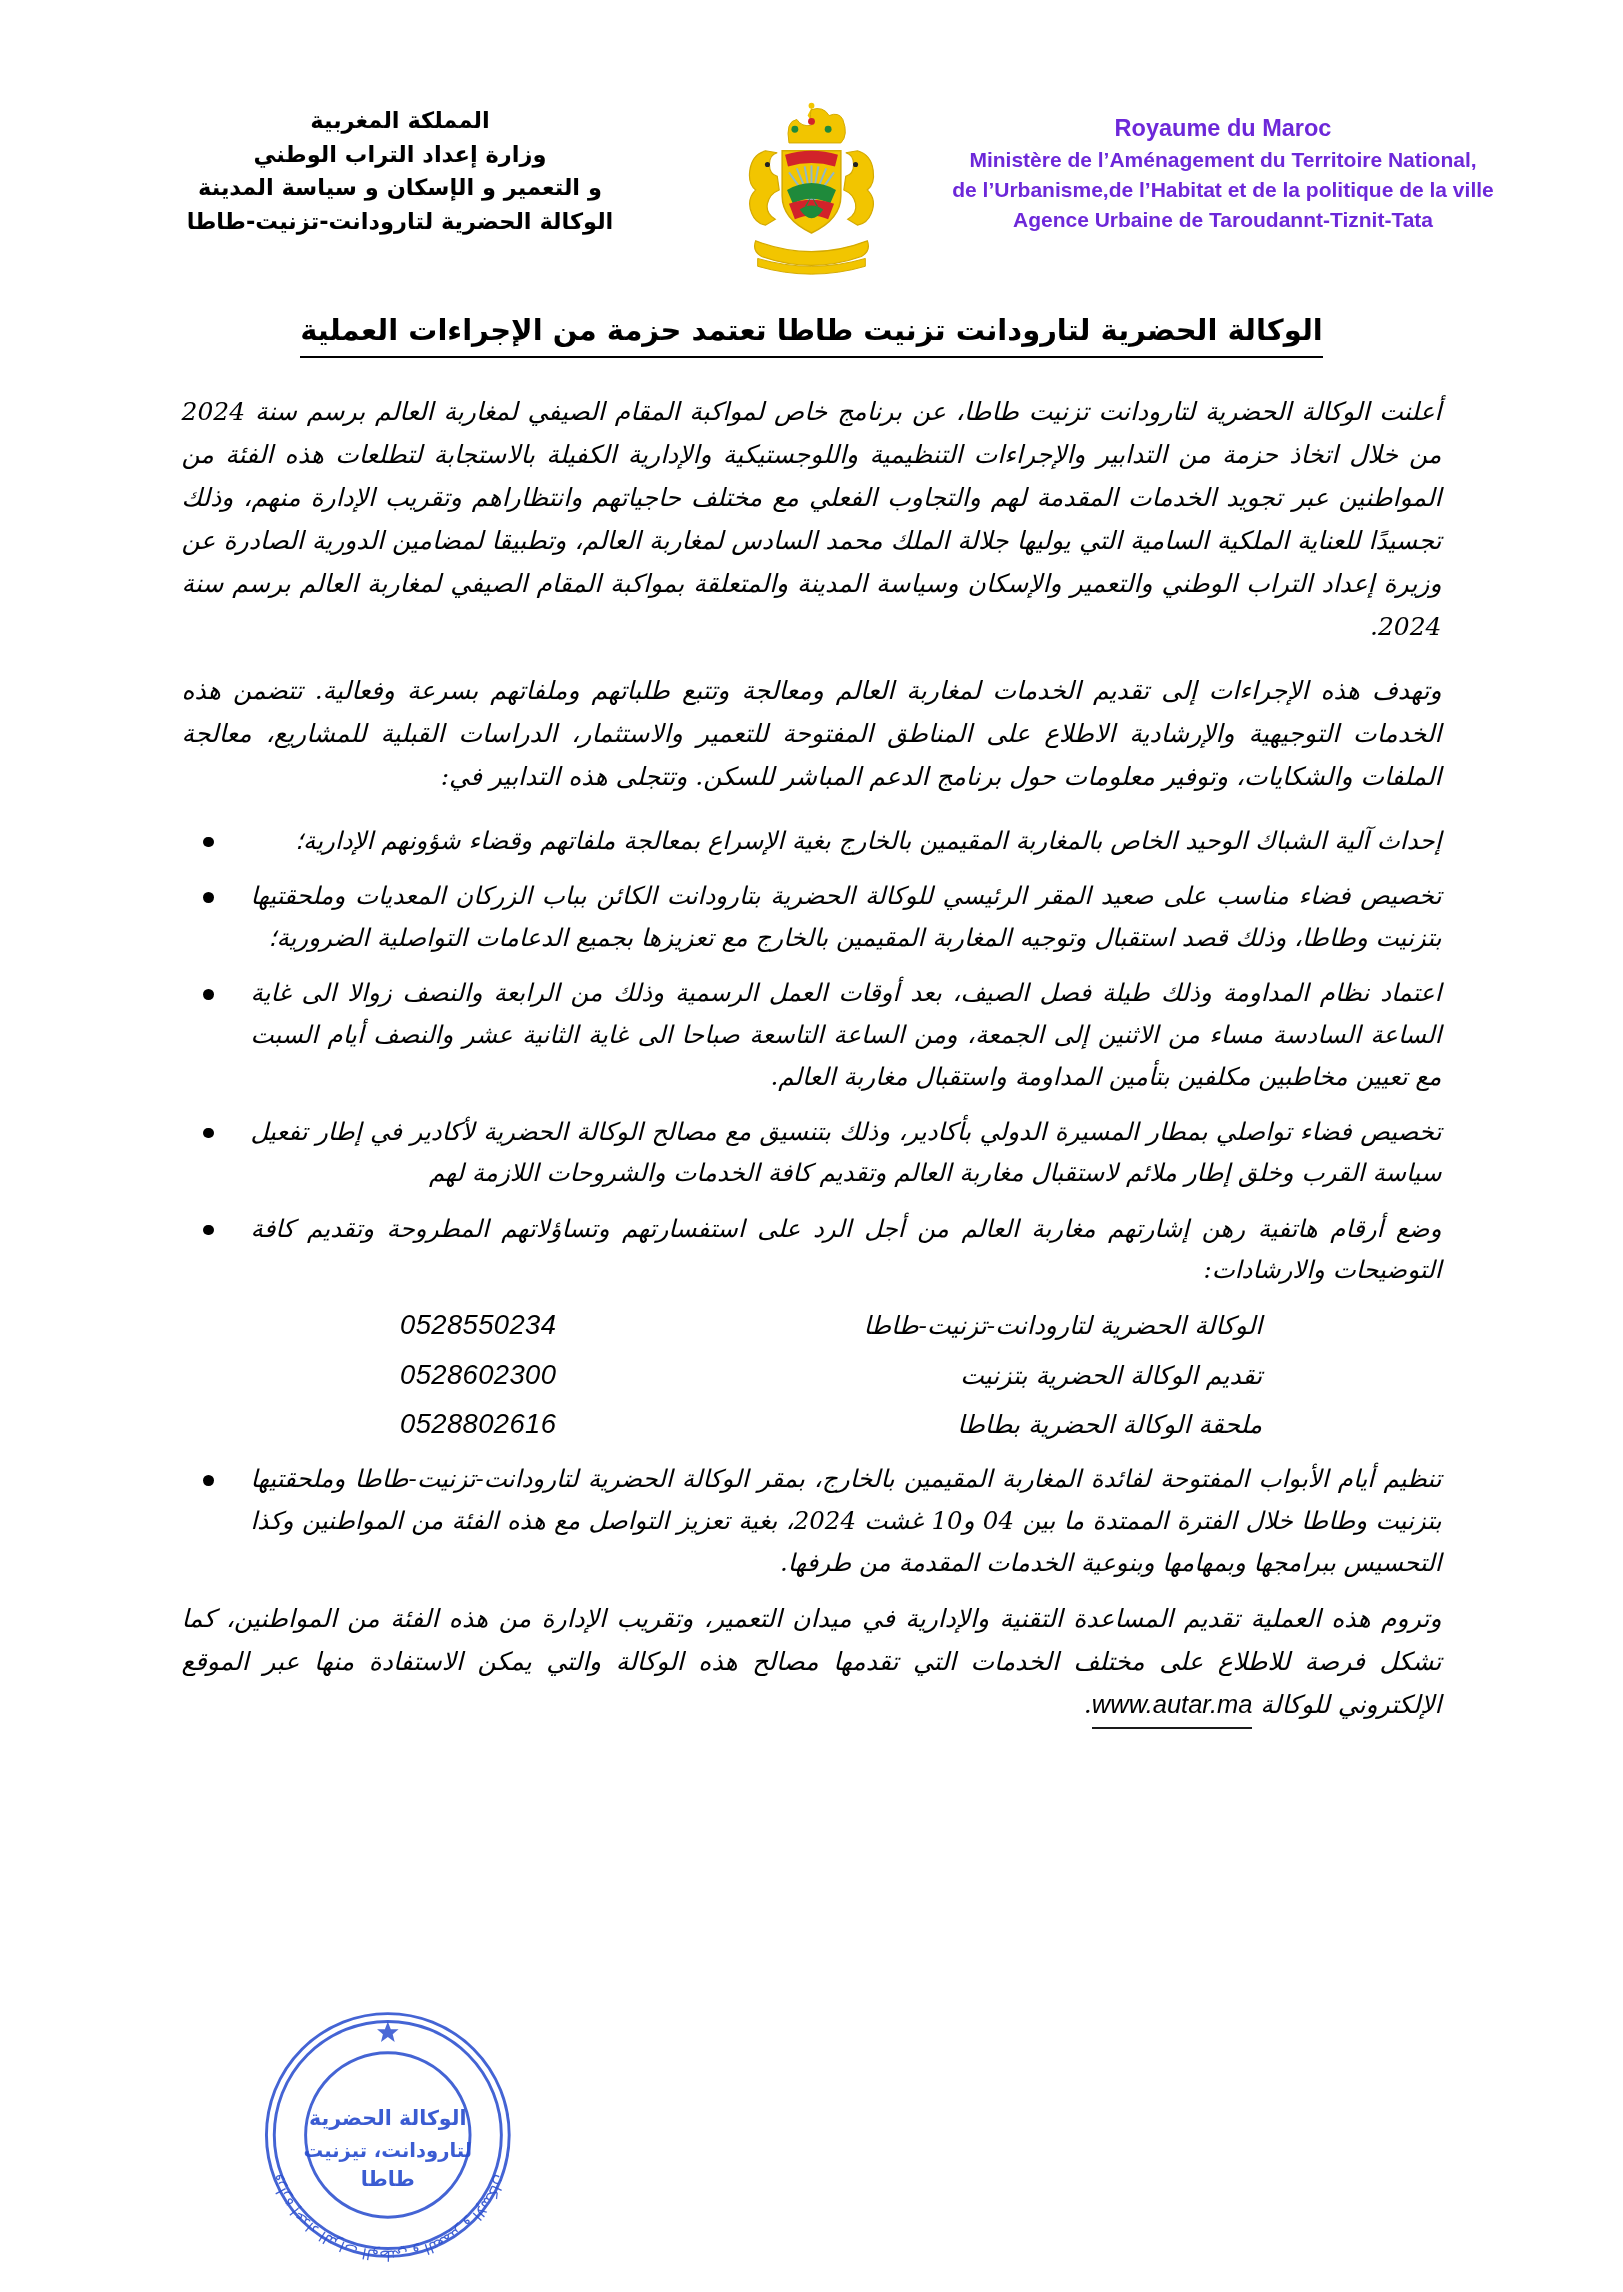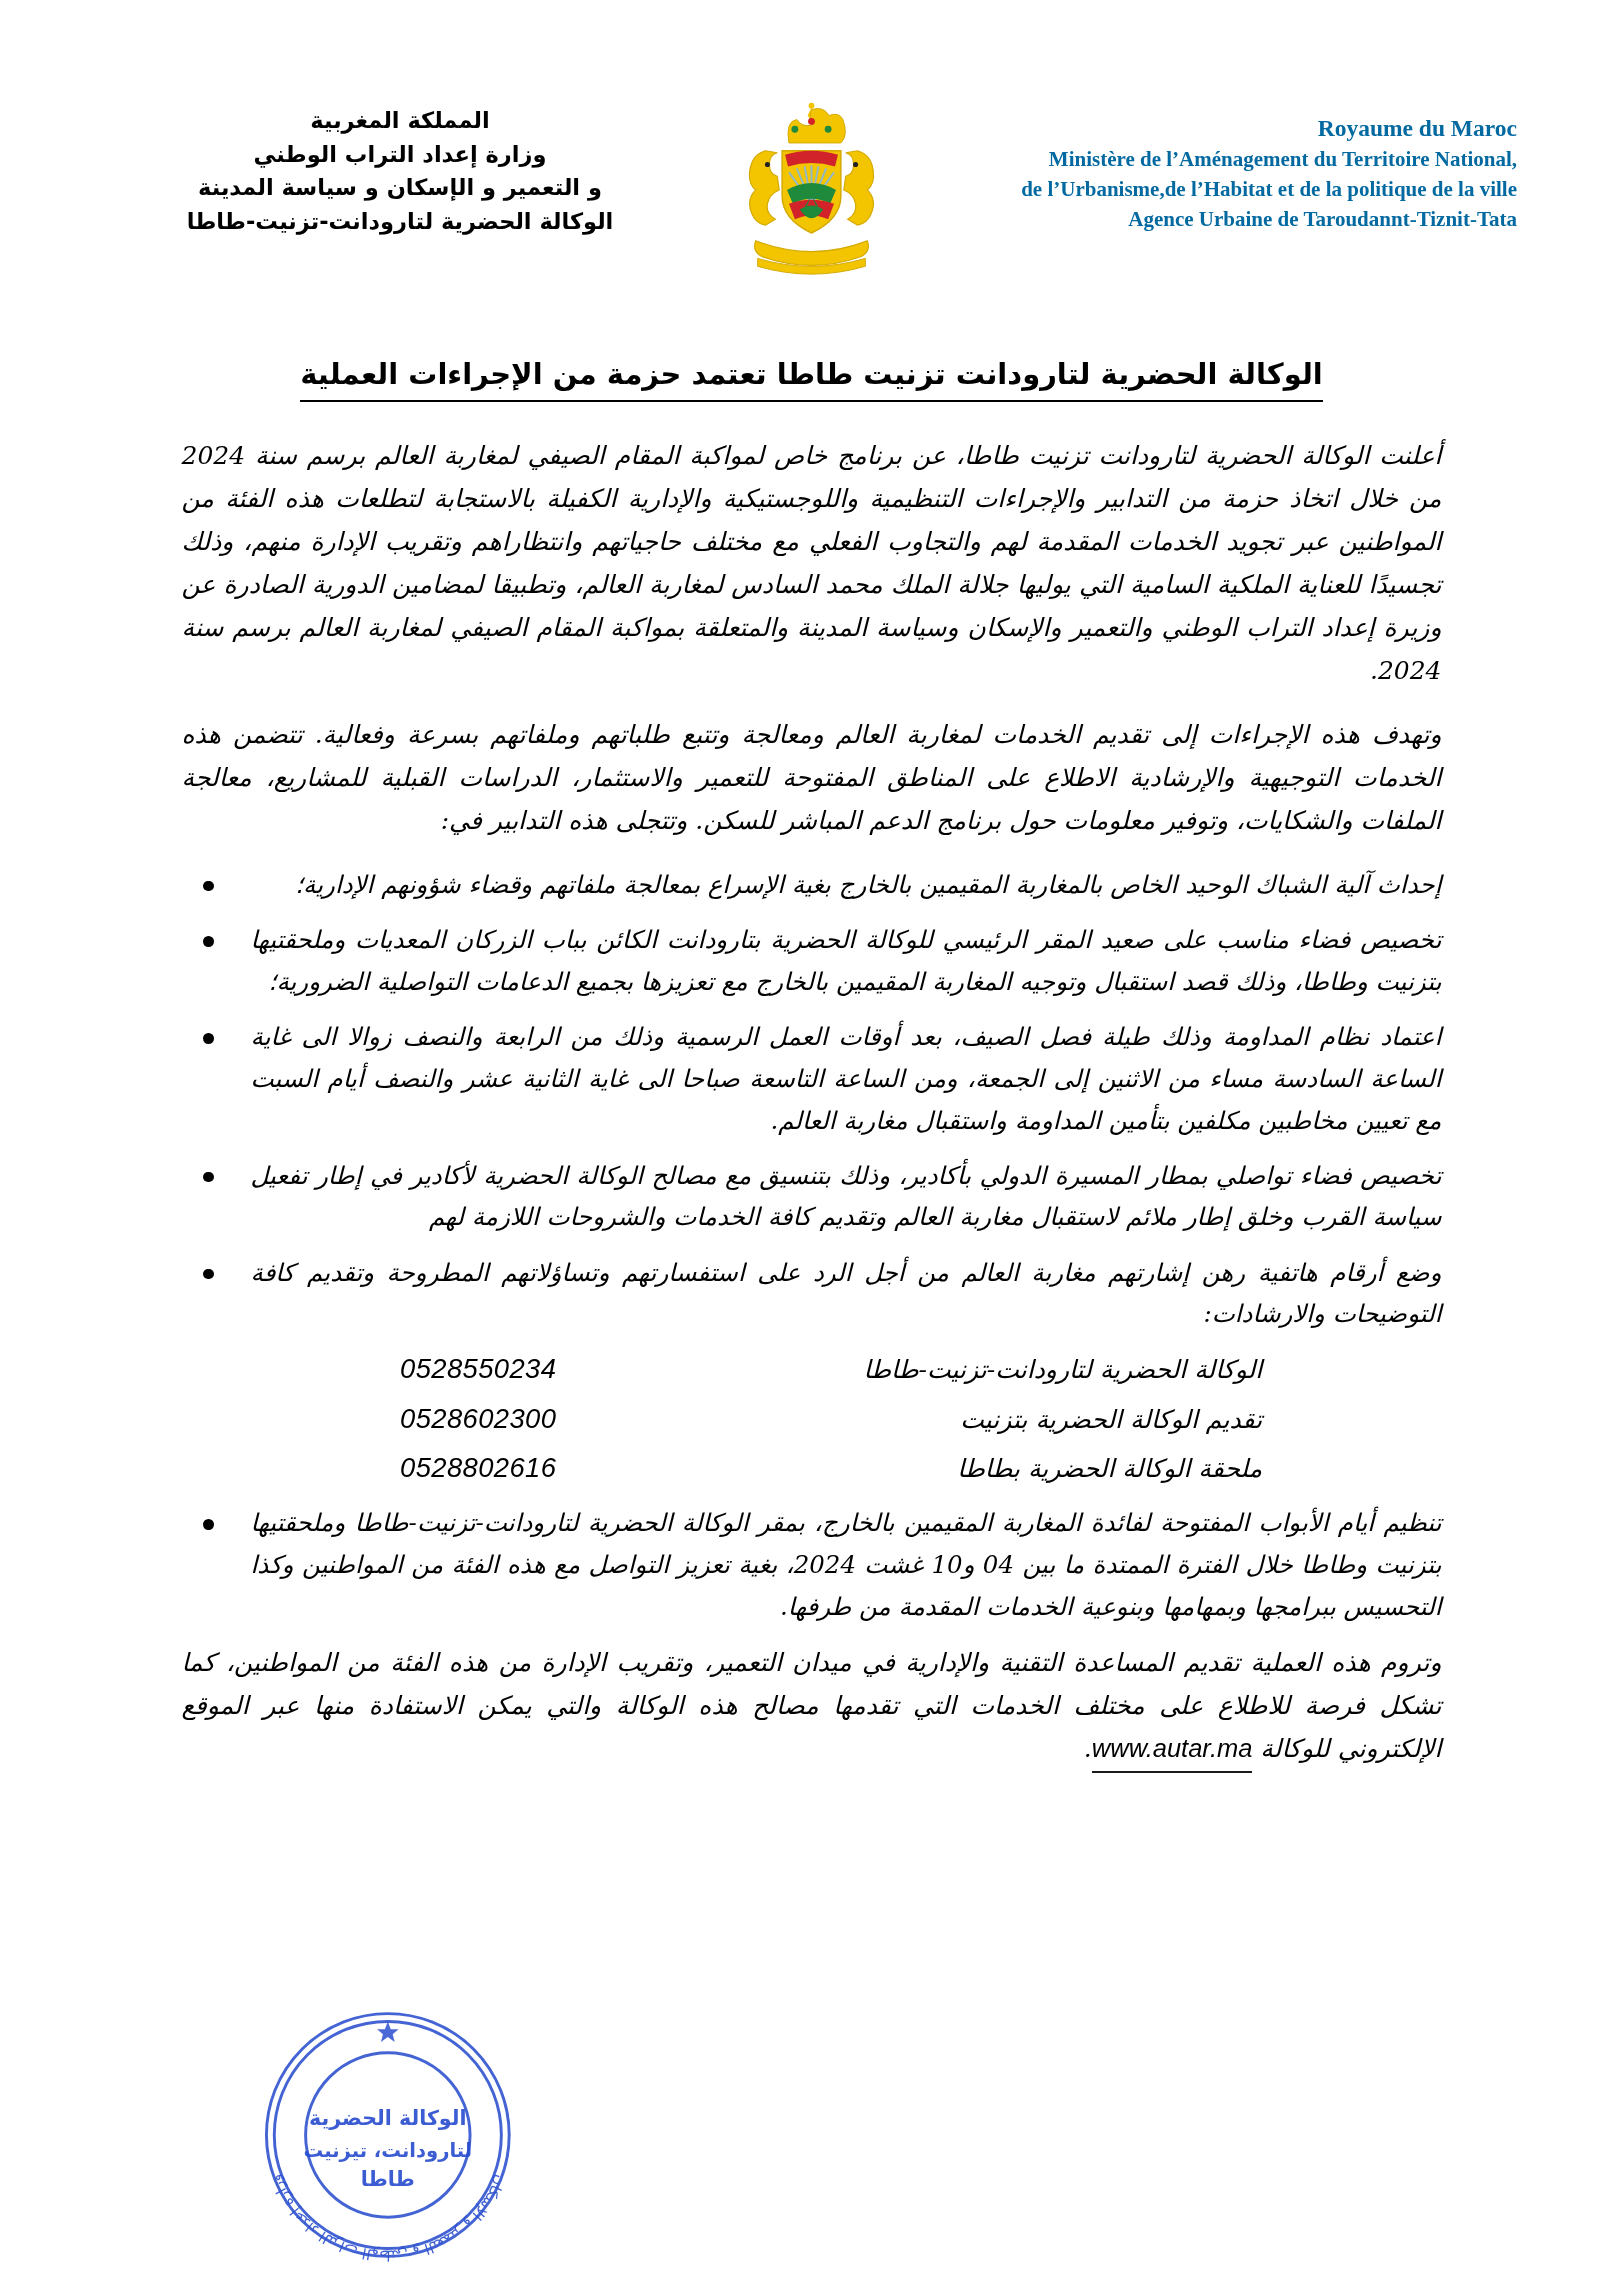--- a/index.html
+++ b/index.html
@@ -23,26 +23,26 @@
   .letterhead {
     display: flex;
     flex-direction: row;
     align-items: flex-start;
     justify-content: space-between;
     padding: 94px 106px 0 106px;
     box-sizing: border-box;
   }
   .lh-fr {
     direction: ltr;
-    text-align: right;
-    font-family: Liberation Serif, serif;
+    text-align: center;
+    font-family: Liberation Sans, sans-serif;
     font-weight: bold;
     font-size: 21px;
     line-height: 1.42;
-    color: #0369a1;
+    color: #6d28d9;
     width: 588px;
     padding-top: 17.6px;
   }
   .lh-fr .l1 { font-size: 23.5px; }
   .lh-ar {
     direction: rtl;
     text-align: center;
     font-family: "DejaVu Sans", sans-serif;
     font-weight: bold;
     font-size: 22.5px;
@@ -68,21 +68,20 @@
   }
   .doc-title .tline {
     font-family: "DejaVu Sans", sans-serif;
     font-weight: bold;
     font-size: 29px;
     line-height: 1.62;
     display: inline-block;
     border-bottom: 2.9px solid #000;
     padding-bottom: 2px;
     margin-bottom: 5.9px;
-    margin-top: 44px;
   }
 
   
   .body-wrap {
     direction: rtl;
     margin: 0 auto;
     width: 1260px;
     padding-top: 25.5px;
     font-style: italic;
   }

